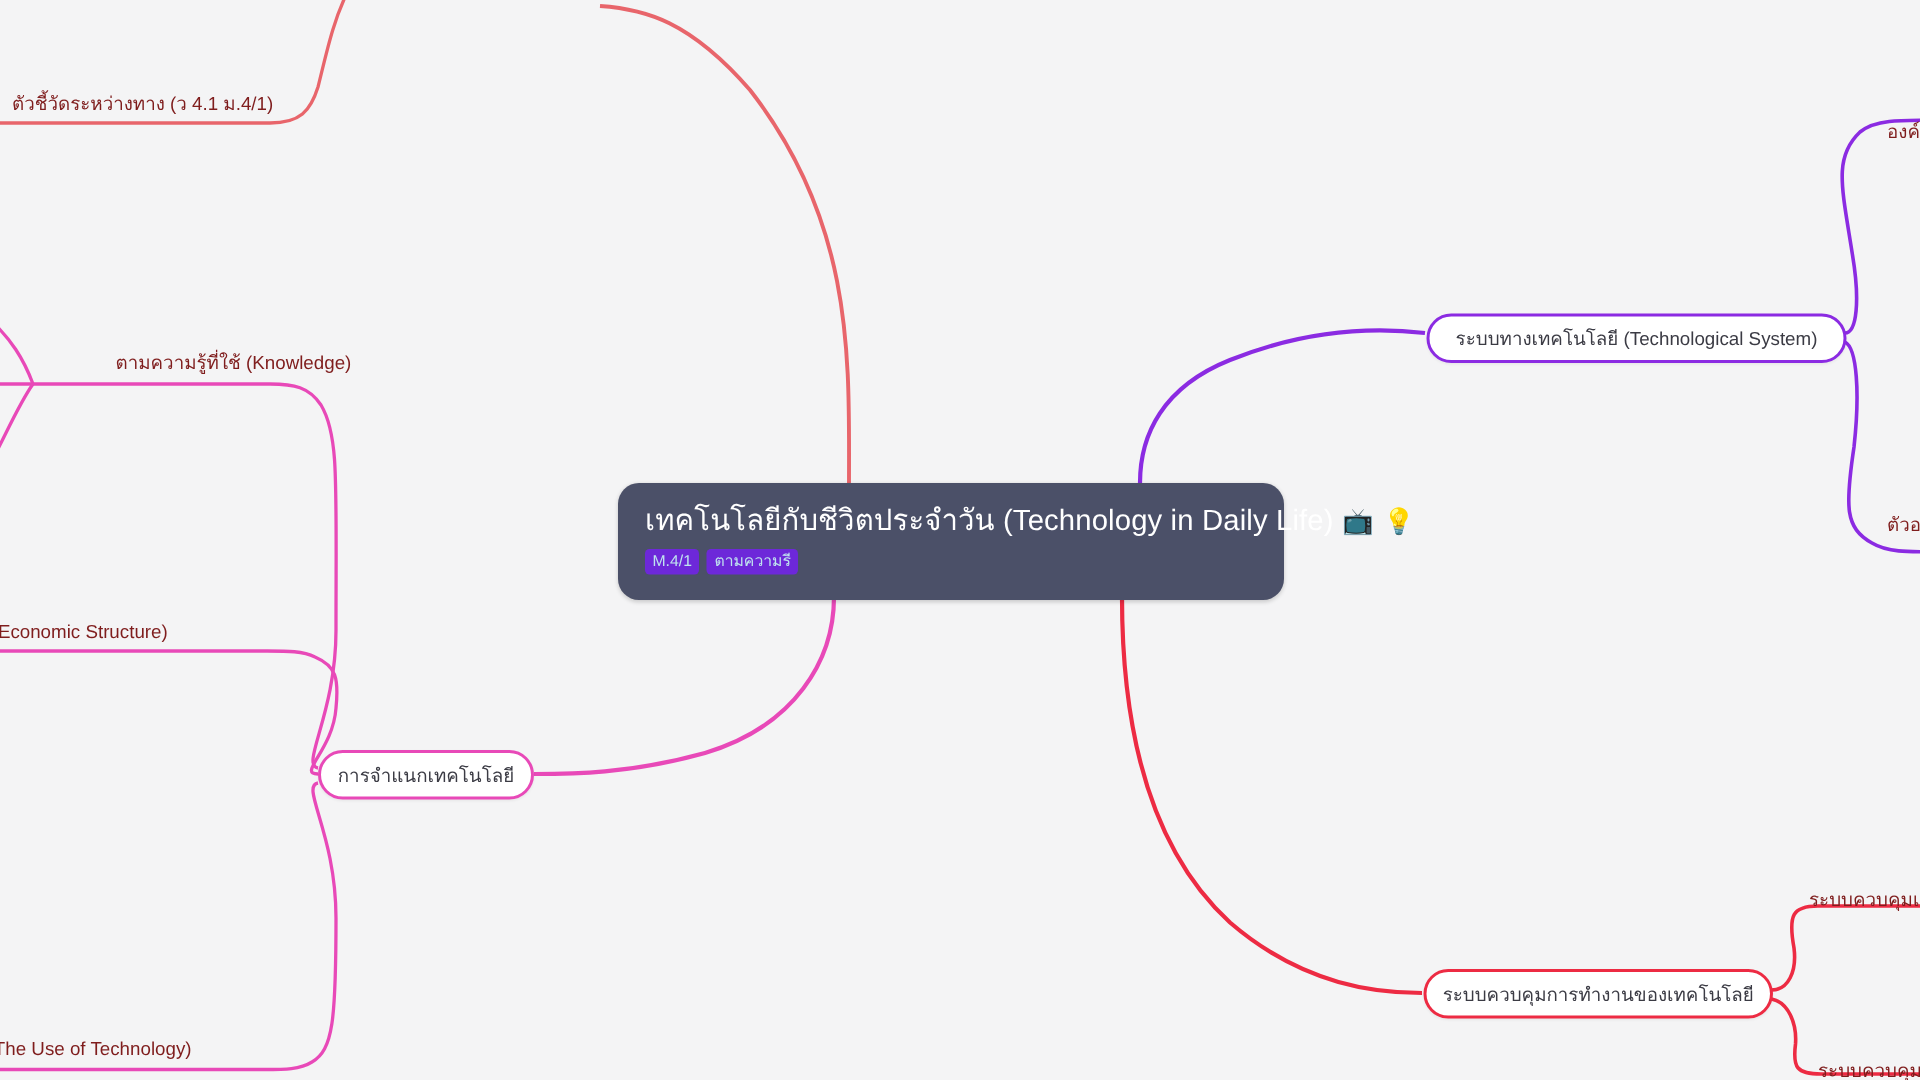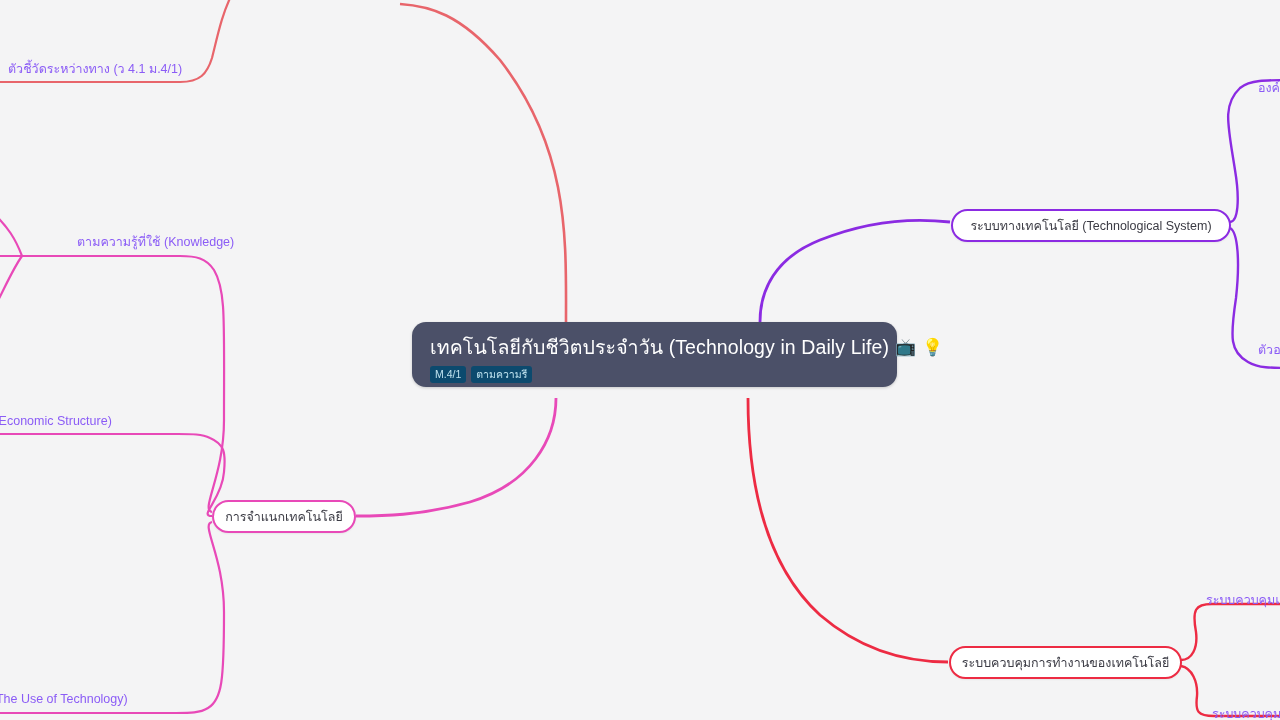--- a/index.html
+++ b/index.html
@@ -10,39 +10,39 @@
     font-family:"Liberation Sans","DejaVu Sans",sans-serif;
     position:relative;
   }
   #canvas{position:absolute;inset:0;width:1280px;height:720px;}
   svg.links{position:absolute;left:0;top:0;width:1280px;height:720px;pointer-events:none;}
 
   
   .central{
     position:absolute;
     left:412px;top:322px;
-    width:485px;
+    width:444px;
     box-sizing:border-box;
     background:#4b5068;
     border-radius:14px;
-    padding:12px 18px 4px 18px;
+    padding:12px 18px 17px 18px;
     box-shadow:0 1px 3px rgba(0,0,0,.18);
   }
   .central-title{
     color:#ffffff;
     font-size:19.5px;
     line-height:26px;
     letter-spacing:.1px;
     white-space:nowrap;
     display:flex;align-items:center;gap:6px;
   }
   .central-emoji{font-size:17px;line-height:1;}
   .tags{display:flex;gap:5px;margin-top:6px;}
   .tag{
-    background:#0c4a6e;
+    background:#6d28d9;
     color:#bfe3ef;
     font-size:10.5px;
     line-height:12px;
     padding:2px 5px 3px 5px;
     border-radius:3px;
     white-space:nowrap;
   }
 
   
   .pill{
@@ -59,21 +59,21 @@
     height:33px;
     box-shadow:0 1px 2px rgba(0,0,0,.06);
   }
   .pill.purple{border-color:#8b2be2;}
   .pill.red{border-color:#ed2b43;}
   .pill.pink{border-color:#e849b8;font-family:Liberation Mono, monospace;}
 
   
   .leaf{
     position:absolute;
-    color:#8b5cf6;
+    color:#7f1d1d;
     font-size:12.5px;
     line-height:16px;
     white-space:nowrap;
   }
 </style>
 </head>
 <body style="background: rgb(244, 244, 245);">
 
 <div id="canvas">
 

